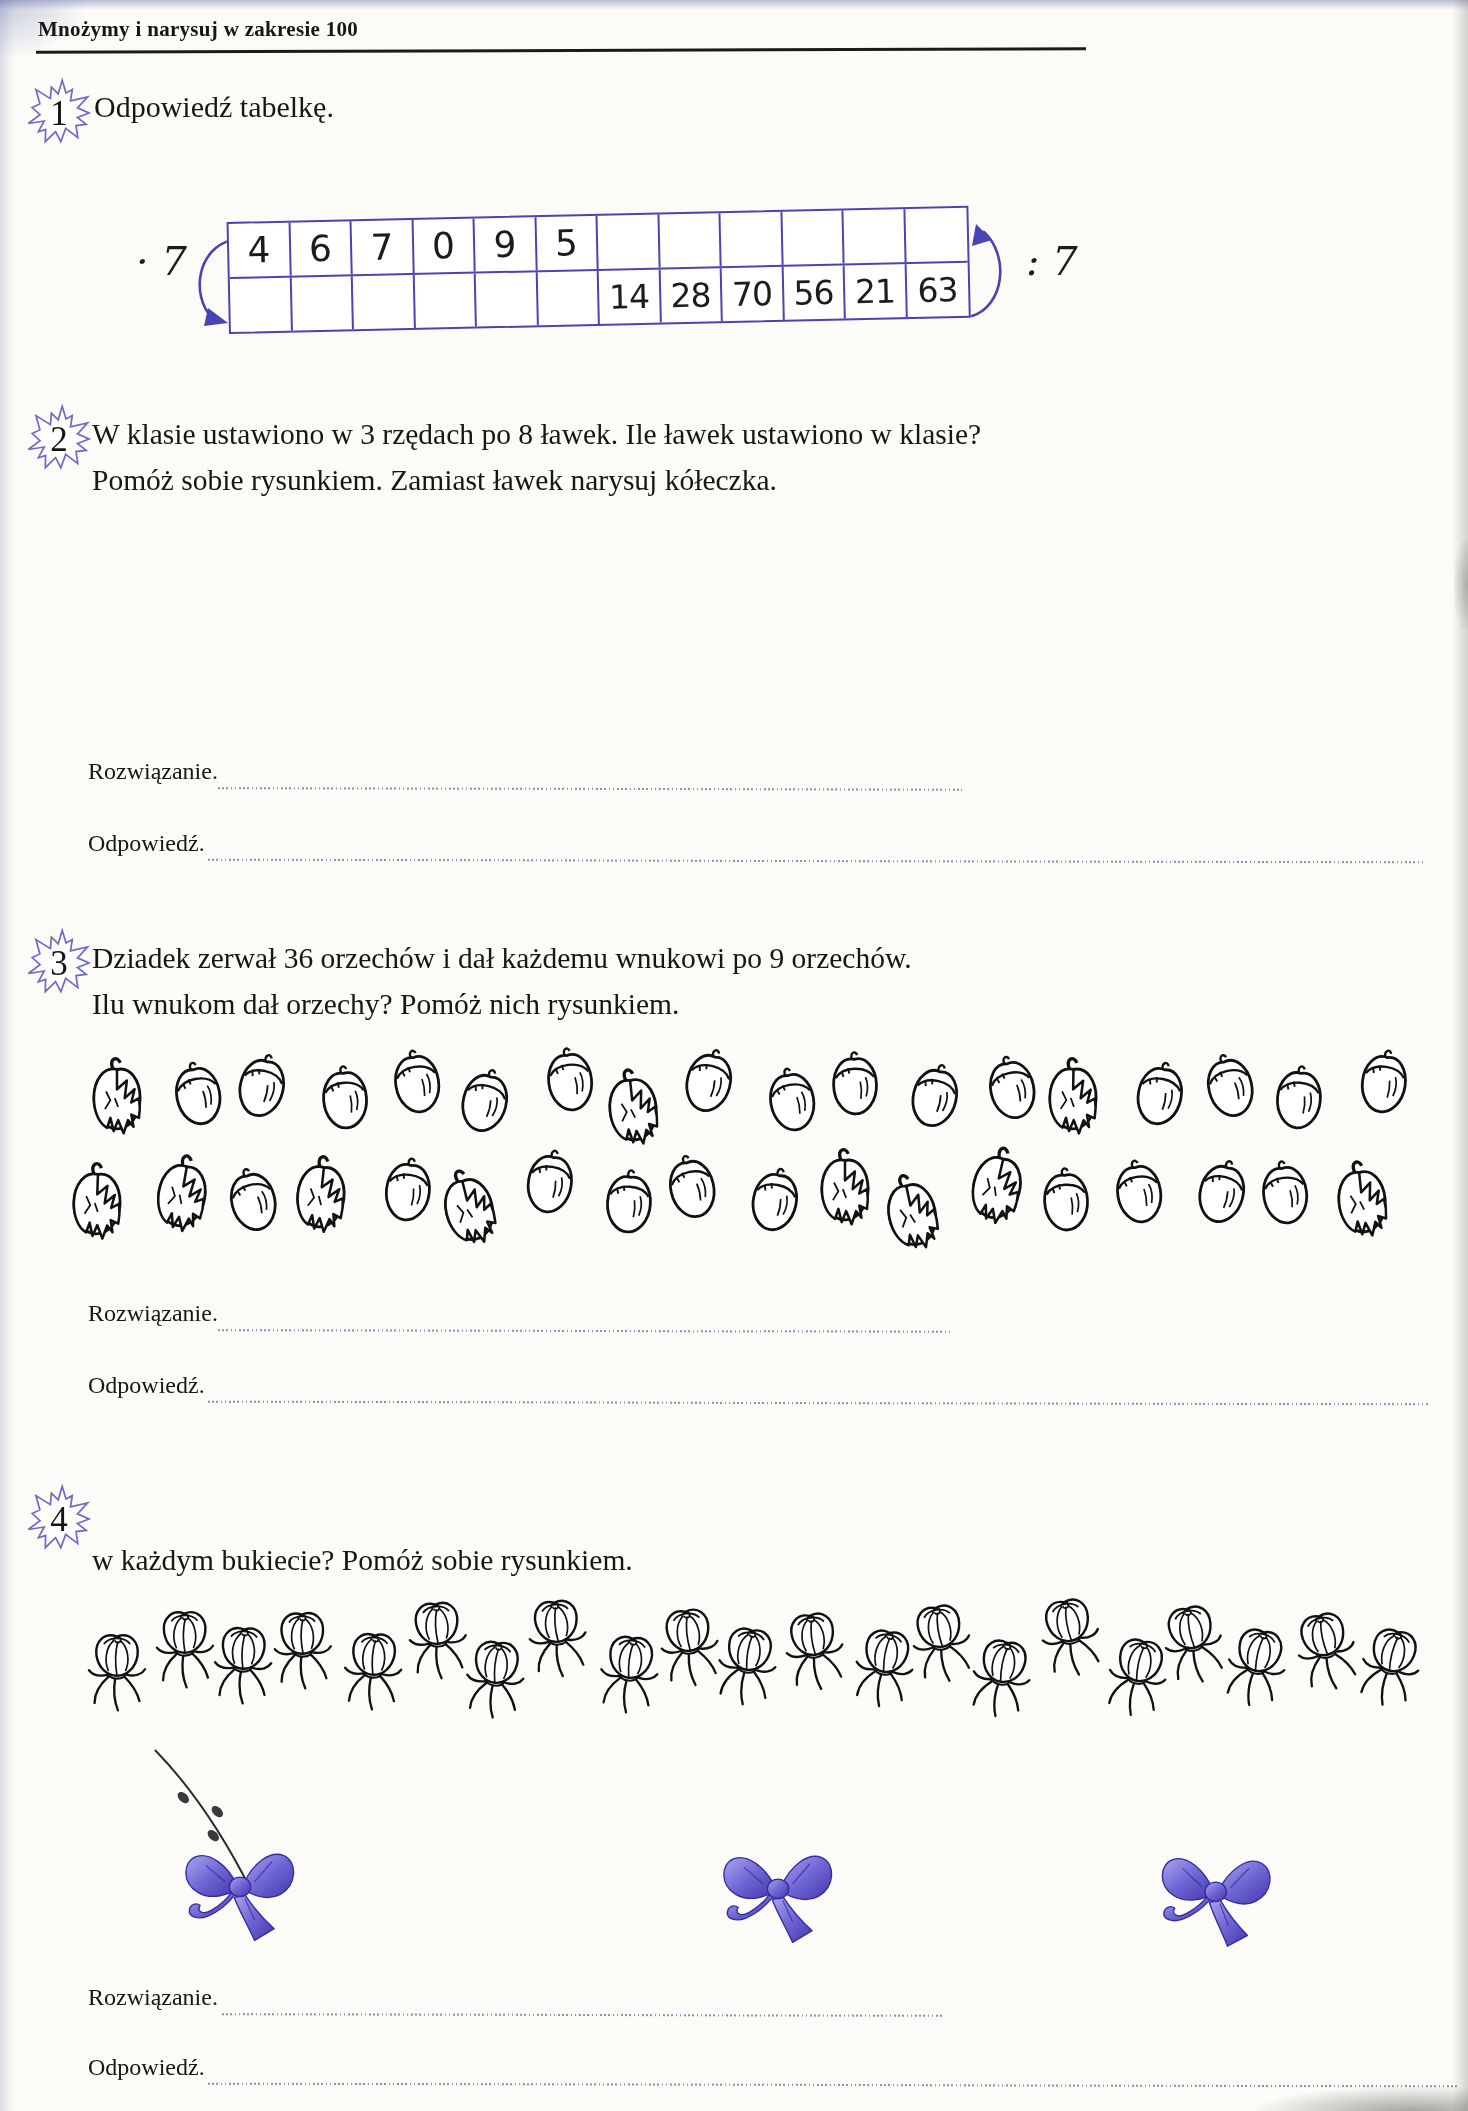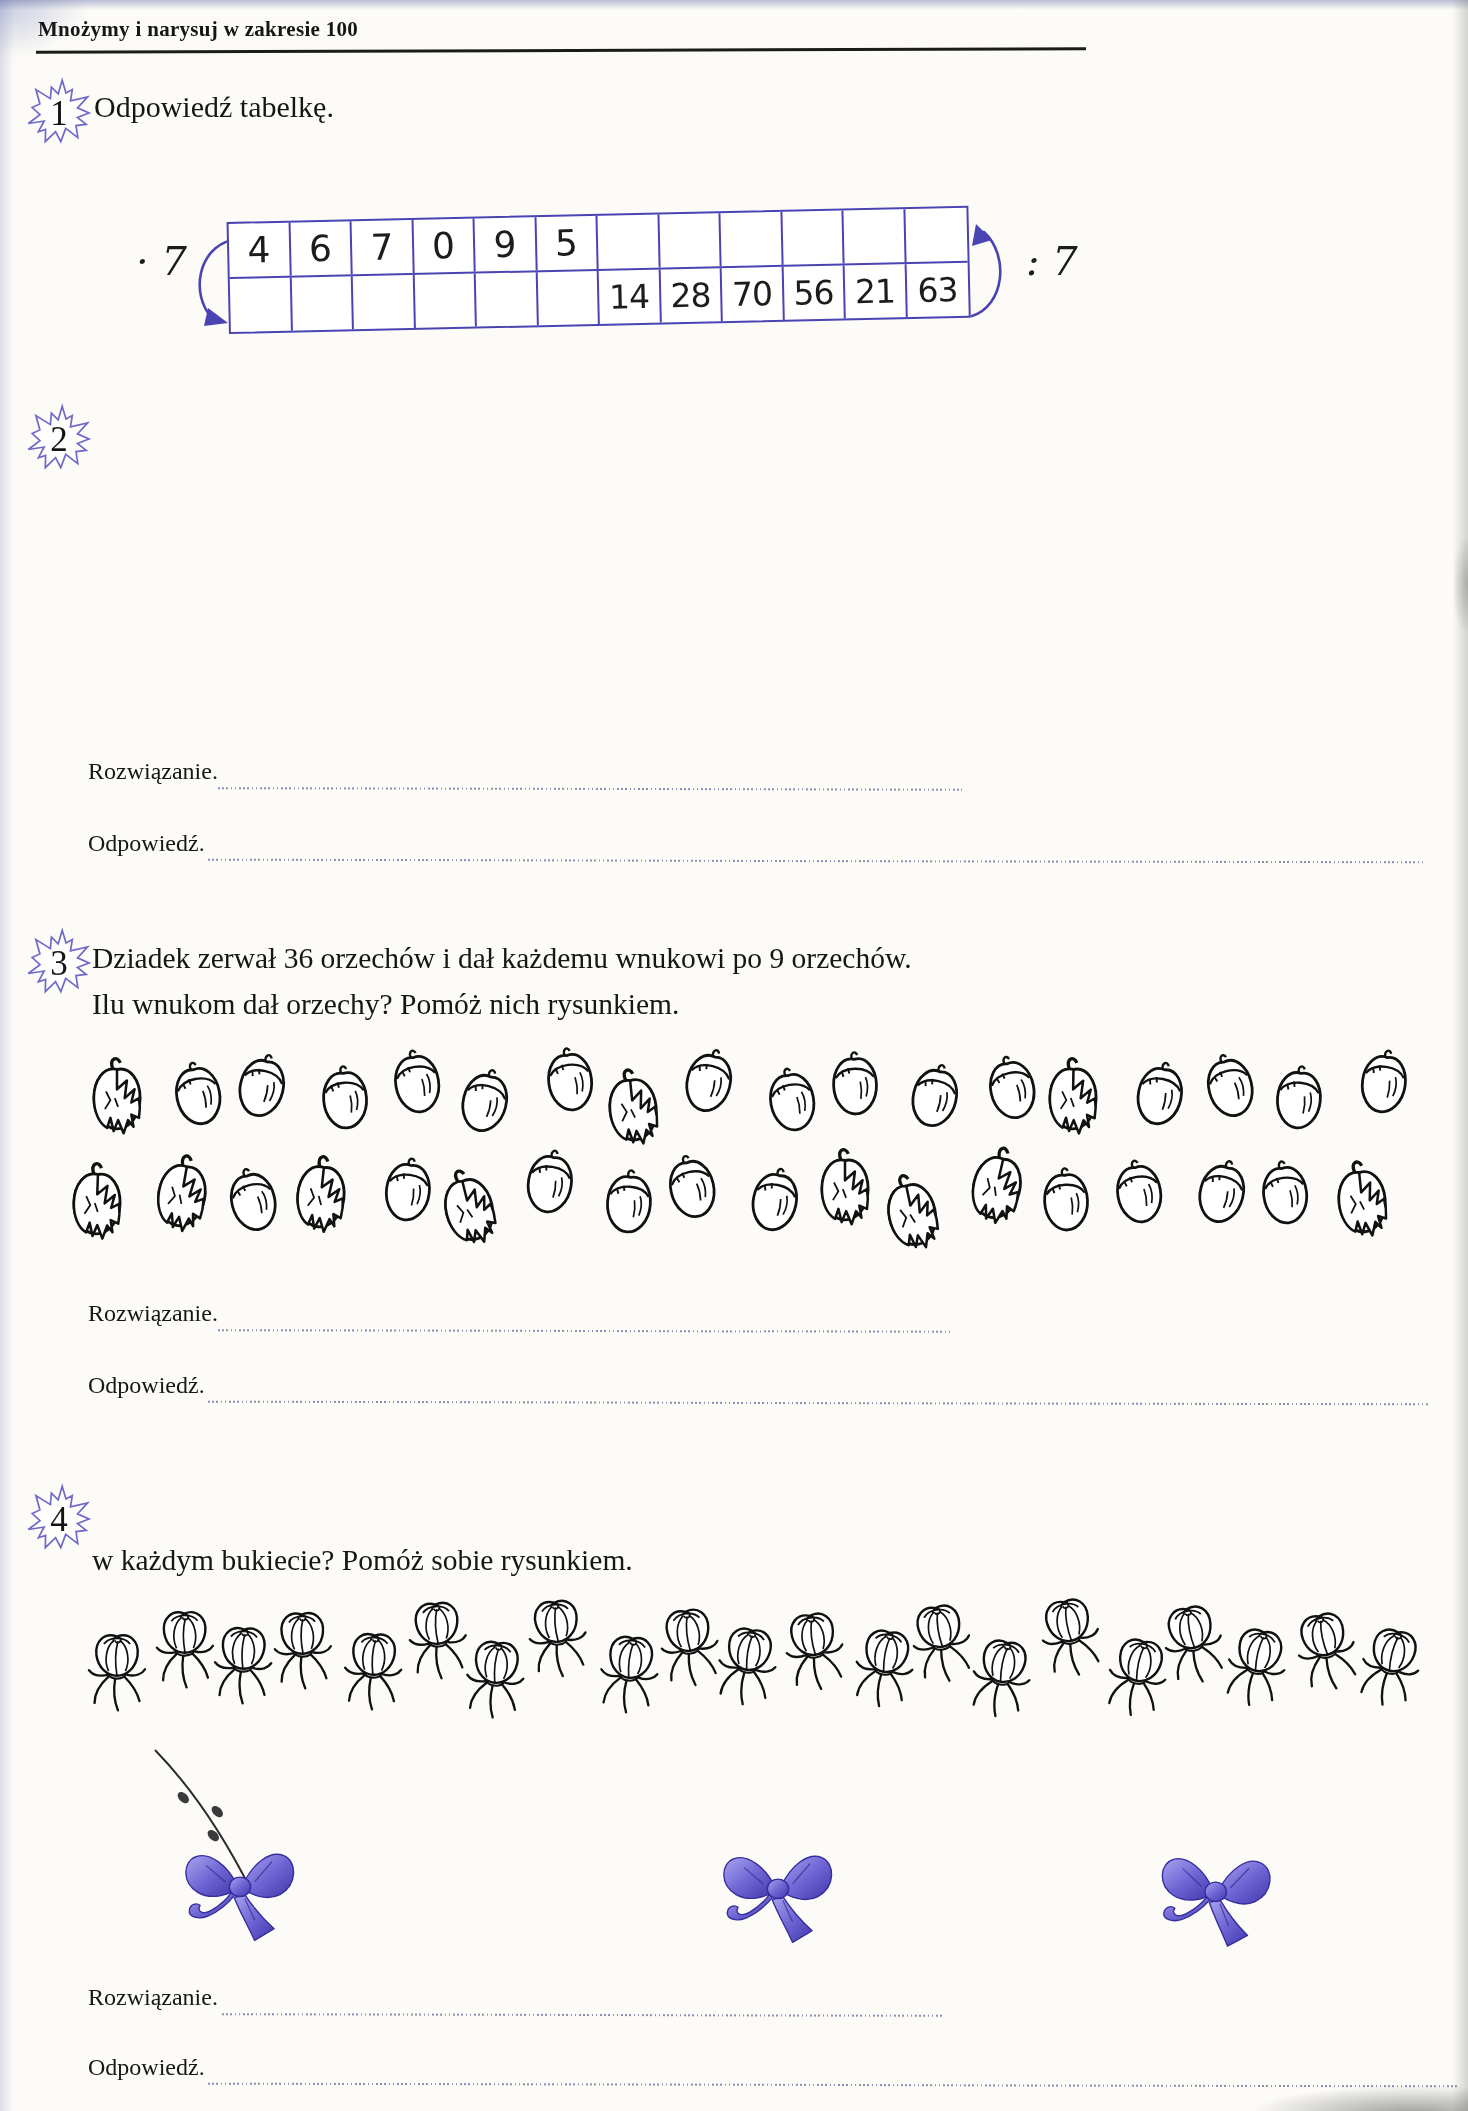--- a/index.html
+++ b/index.html
@@ -214,20 +214,22 @@
     <polygon points="34,24 18,8 14,30"></polygon>
   </svg>
   <div class="op-label" style="left:1026px;top:238px">: 7</div>
 
   <div class="badge" style="left:26px;top:406px">
     <svg viewBox="0 0 66 66">
       <polygon class="star" points="63.0,33.0 51.4,37.5 60.2,44.4 50.0,45.6 51.8,57.6 39.7,48.4 34.8,61.6 29.6,51.7 19.3,61.7 19.6,49.4 12.4,51.7 18.2,41.0 2.3,43.5 14.0,34.7 6.2,27.5 13.9,23.9 9.9,9.6 24.4,18.6 25.4,7.1 32.2,13.9 36.2,0.2 40.0,13.1 46.3,9.5 44.5,20.8 61.6,16.9 51.5,27.9"></polygon>
       <text x="33" y="45" text-anchor="middle">2</text>
     </svg>
   </div>
+  <div class="ex-line" style="left:92px;top:418px">W klasie ustawiono w 3 rzędach po 8 ławek. Ile ławek ustawiono w klasie?</div>
+  <div class="ex-line" style="left:92px;top:464px">Pomóż sobie rysunkiem. Zamiast ławek narysuj kółeczka.</div>
 
   <div class="deco" style="left:88px;top:520px;width:1280px;height:220px"></div>
 
   <div class="sol-label" style="left:88px;top:758px">Rozwiązanie.</div>
   <div class="dotline" style="left:218px;top:788px;width:744px"></div>
   <div class="sol-label" style="left:88px;top:830px">Odpowiedź.</div>
   <div class="dotline" style="left:208px;top:860px;width:1218px"></div>
 
   <div class="badge" style="left:26px;top:930px">
     <svg viewBox="0 0 66 66">

